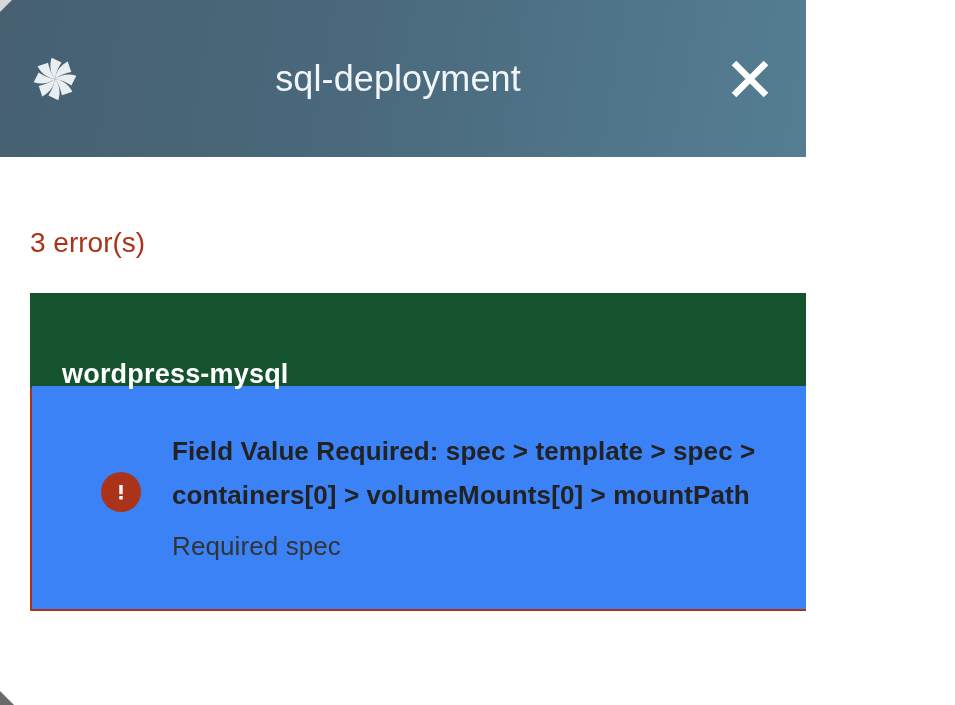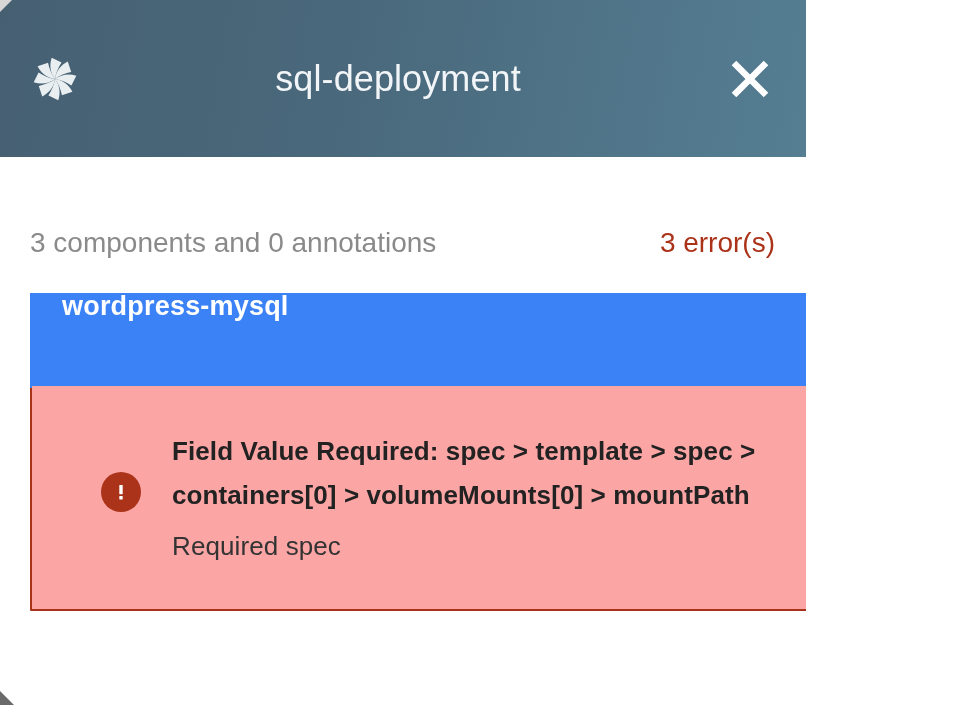--- a/index.html
+++ b/index.html
@@ -98,24 +98,24 @@
   
   .group-card {
     margin-top: 36px;
     width: 896px;
     border: 2px solid #a9331a;
     border-radius: 1px;
     background: #ffffff;
   }
 
   .group-header {
-    background: #3b82f6;
+    background: #14532d;
     height: 95px;
     display: flex;
-    align-items: flex-start;
+    align-items: flex-end;
     padding: 0 26px 0 32px;
     cursor: pointer;
     margin: -2px;
   }
 
   .group-name {
     color: #ffffff;
     font-size: 27px;
     font-weight: 700;
     letter-spacing: 0.2px;
@@ -141,21 +141,21 @@
     background: transparent;
     border: none;
   }
   .chevron-btn svg { display: block; }
 
   
   .error-item {
     display: flex;
     align-items: flex-start;
     padding: 42px 30px 40px 30px;
-    background: #fca5a5;
+    background: #3b82f6;
   }
 
   .error-badge {
     flex: 0 0 auto;
     width: 40px;
     height: 40px;
     border-radius: 50%;
     background: #ab3319;
     display: flex;
     align-items: center;
@@ -241,21 +241,20 @@
         <svg width="46" height="46" viewBox="0 0 46 46" aria-hidden="true">
           <path d="M7 7 L39 39 M39 7 L7 39" stroke="#ffffff" stroke-width="6.5" stroke-linecap="butt"></path>
         </svg>
       </span>
     </button>
   </div>
 
   <div class="body">
 
     <div class="summary-row">
-      <div class="summary-text">3 components and 0 annotations</div>
       <div class="error-count">3 error(s)</div>
     </div>
 
     <div class="group-card">
 
       <div class="group-header">
         <div class="group-name">wordpress-mysql</div>
         <div class="group-count">(1)</div>
         <button class="chevron-btn">
           <span>

